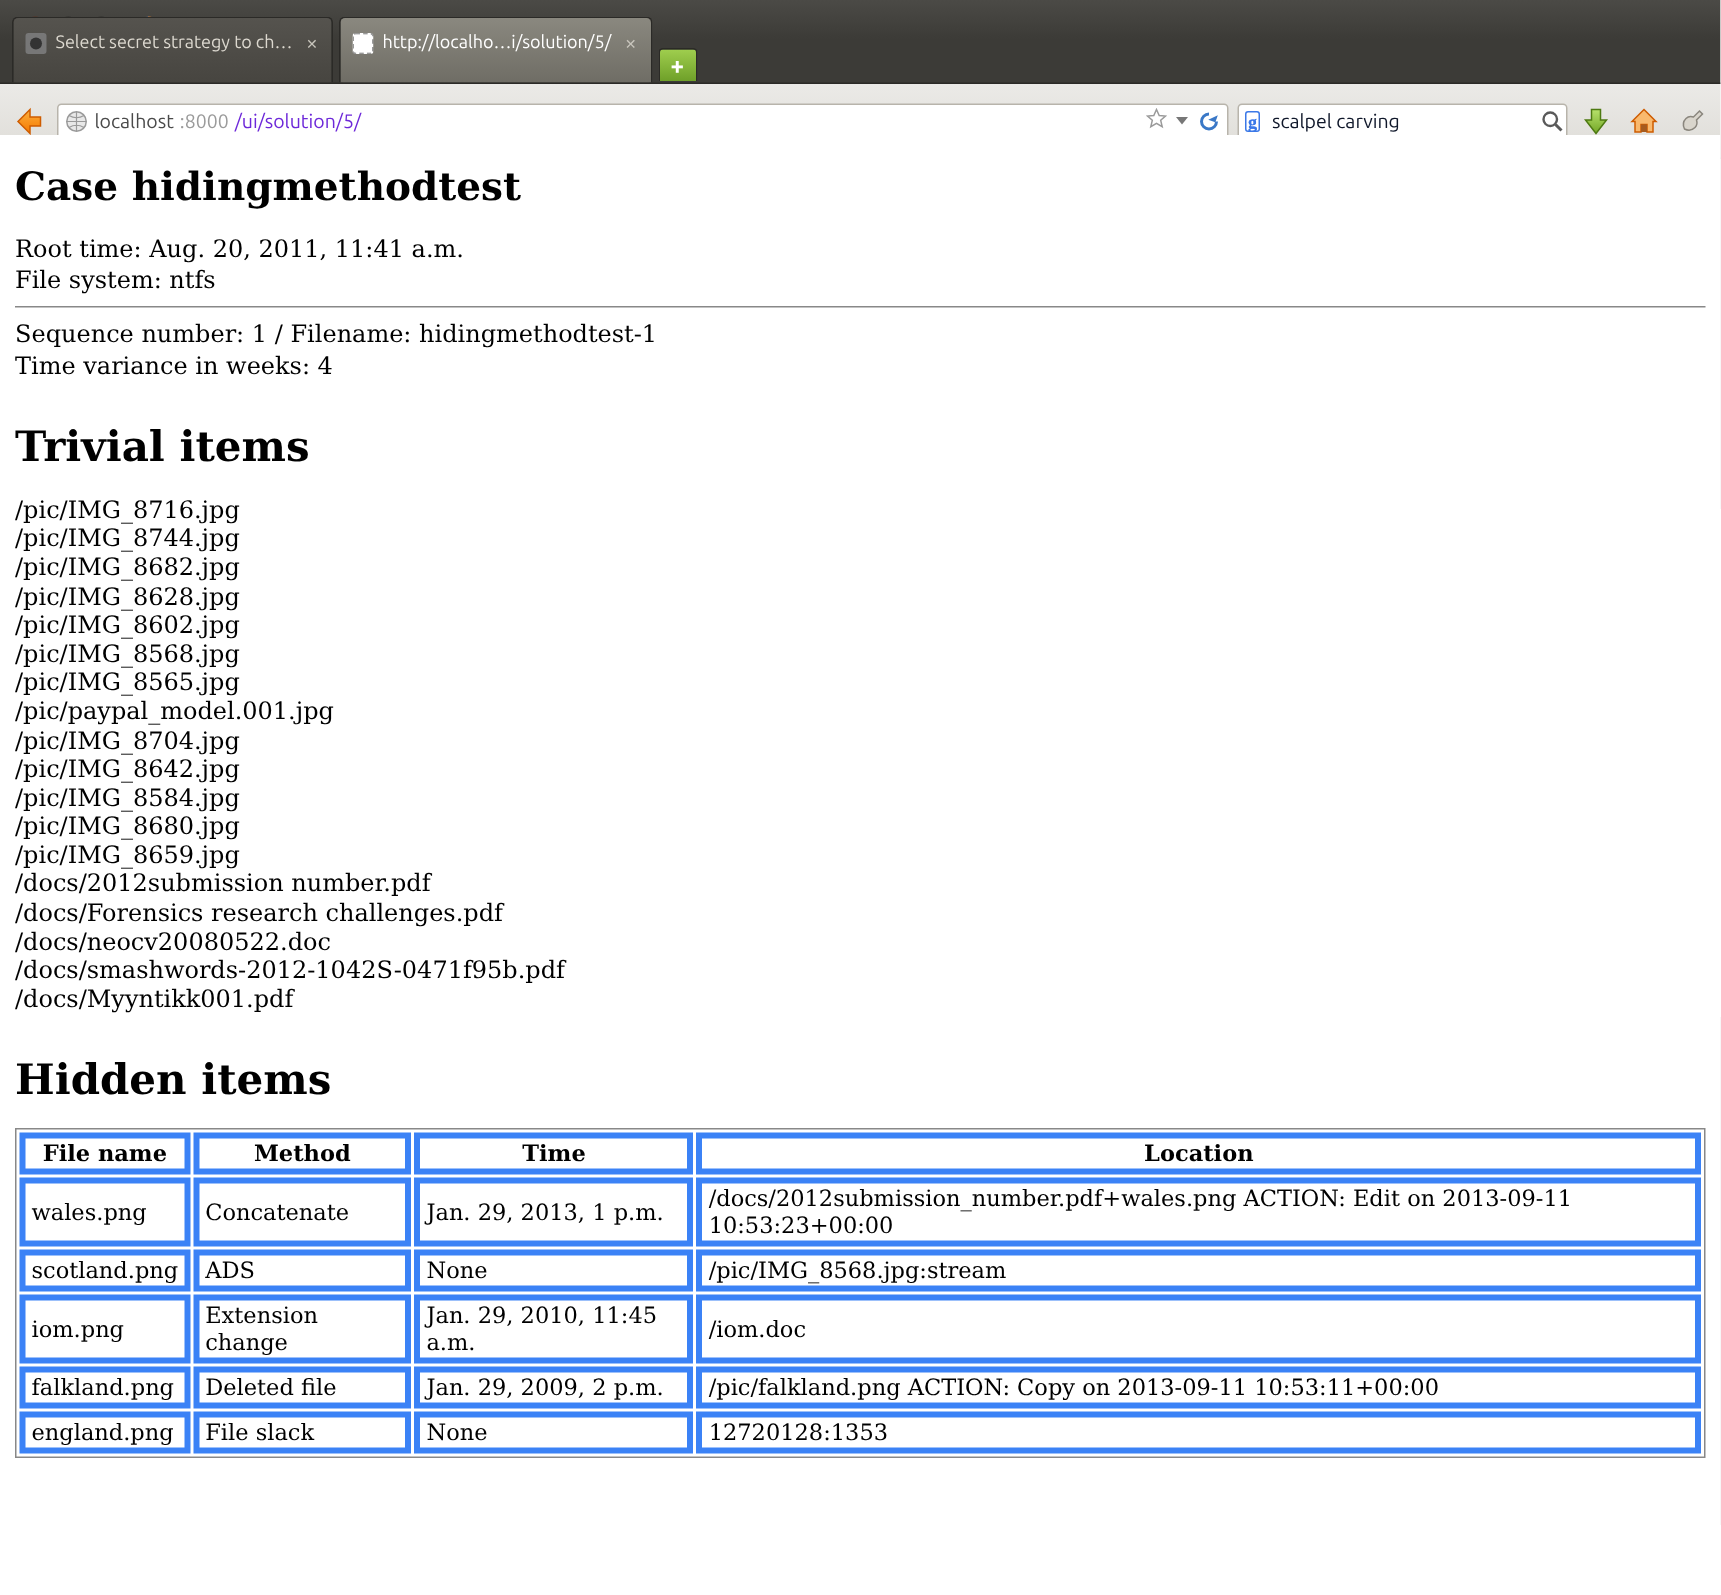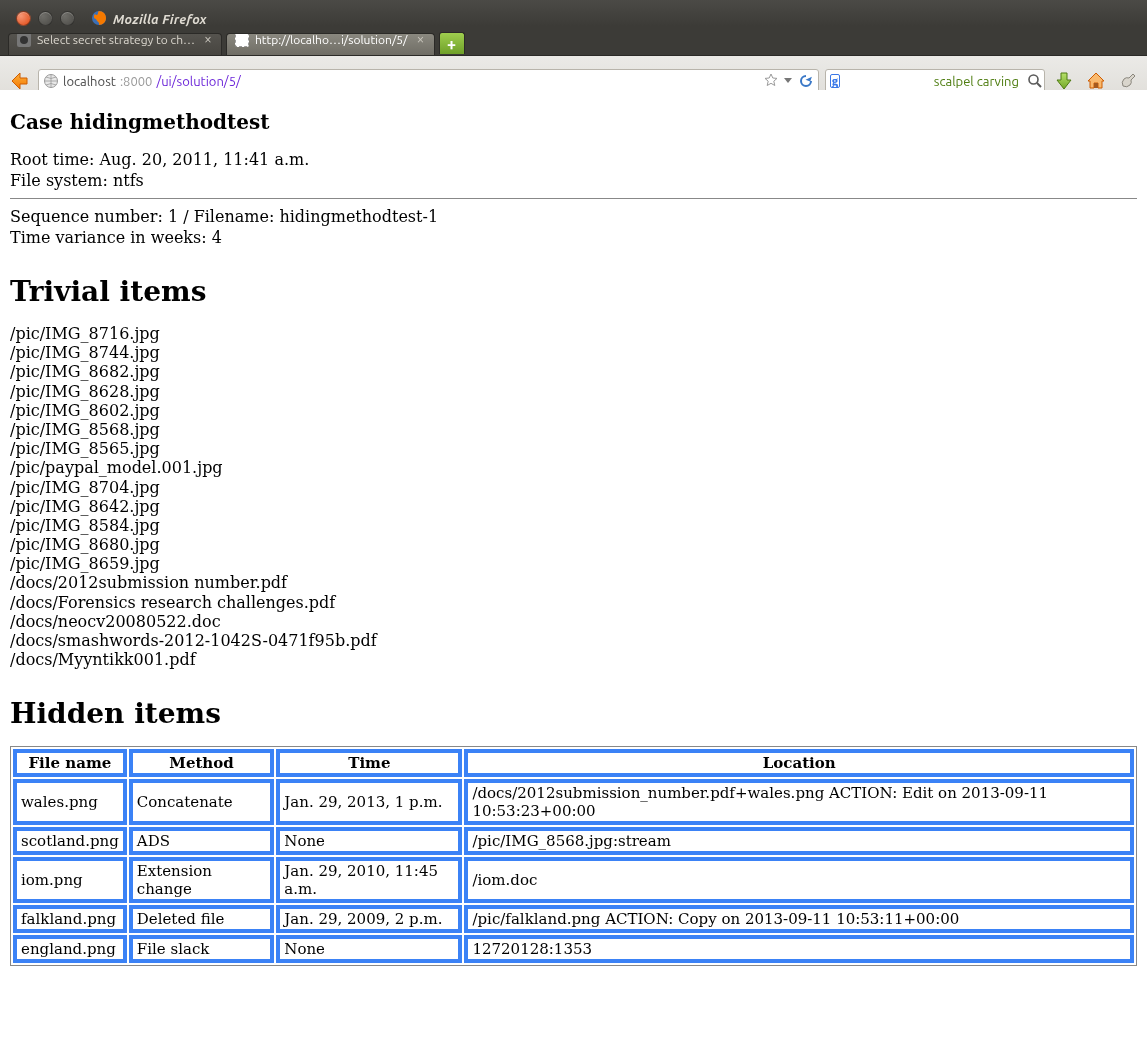--- a/index.html
+++ b/index.html
@@ -45,21 +45,21 @@
   .tabstrip {
     height: 30px;
     background: #3c3b37;
     display: flex;
     align-items: flex-end;
     padding: 0 8px;
     gap: 4px;
     border-bottom: 1px solid #2b2a27;
   }
   .tab {
-    height: 22px;
+    height: 44px;
     min-width: 200px;
     max-width: 240px;
     background: linear-gradient(#55534e, #474540);
     border: 1px solid #2b2a27;
     border-bottom: none;
     border-radius: 4px 4px 0 0;
     color: #dcd8cf;
     font-size: 12px;
     display: flex;
     align-items: center;
@@ -141,21 +141,21 @@
     height: 24px;
     background:#fff;
     border:1px solid #b8b4ab;
     border-radius:3px;
     display:flex;align-items:center;
     padding:0 4px; gap:6px;
     font-size:13px;
     color:#333;
   }
   .searchbar input {
-    border:none;outline:none;font:inherit;flex:1;color:#4d7c0f;background:transparent;text-align:right;
+    border:none;outline:none;font:inherit;flex:1;color:#0f172a;background:transparent;
   }
   .g-icon {
     width:16px;height:16px;
     background:#fff;
     display:flex;align-items:center;justify-content:center;
     font-weight:bold;font-family:Georgia,serif;
   }
   .g-icon span{
     background:linear-gradient(#4a8af4,#4a8af4);
     -webkit-background-clip:text;color:#3b78e7;font-size:12px;
@@ -173,21 +173,21 @@
   }
   .viewport {
     flex:1;
     background:#fff;
     overflow-y: scroll;
     font-family: "DejaVu Serif", "Liberation Serif", Georgia, serif;
     font-size: 16px;
     color:#000;
     padding: 8px 10px 20px 10px;
   }
-  .viewport h1 { font-size: 20px; margin: 12px 0 16px; font-weight:bold;}
+  .viewport h1 { font-size: 26px; margin: 12px 0 16px; font-weight:bold;}
   .viewport h2 { font-size: 28px; margin: 28px 0 16px; font-weight:bold;}
   .meta-line { margin: 2px 0; }
   hr.sep { border:none; border-top:1px solid #888; margin: 8px 0; }
   .trivial-list div { margin: 0; line-height: 1.2; }
 
   table.hidden-items {
     border-collapse: separate;
     border-spacing: 2px;
     width: 100%;
     border: 1px solid #888;

